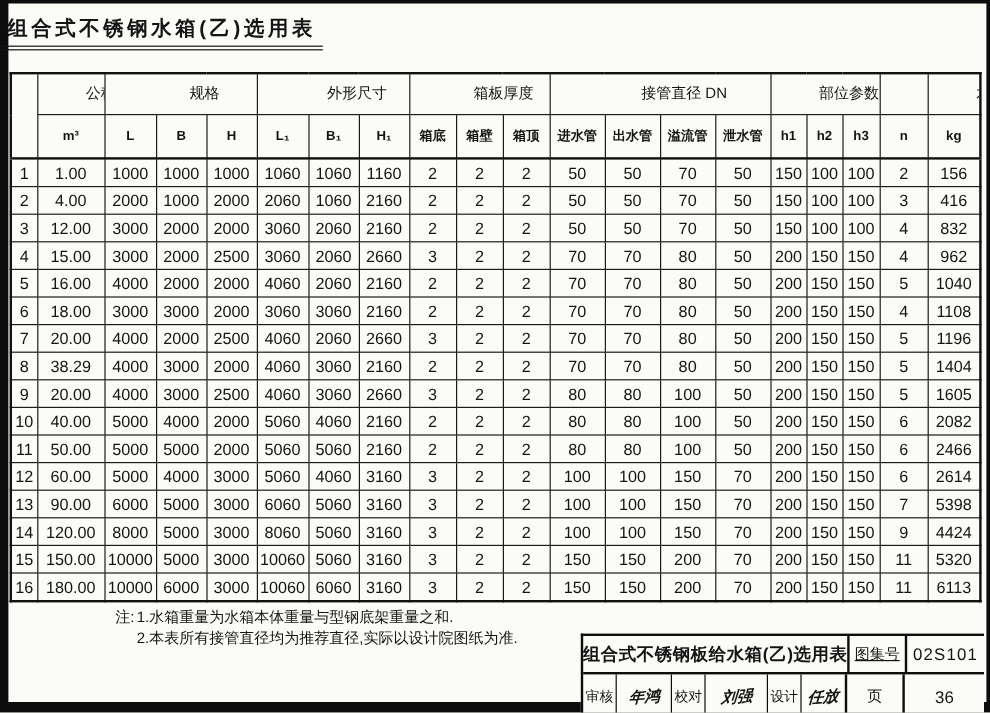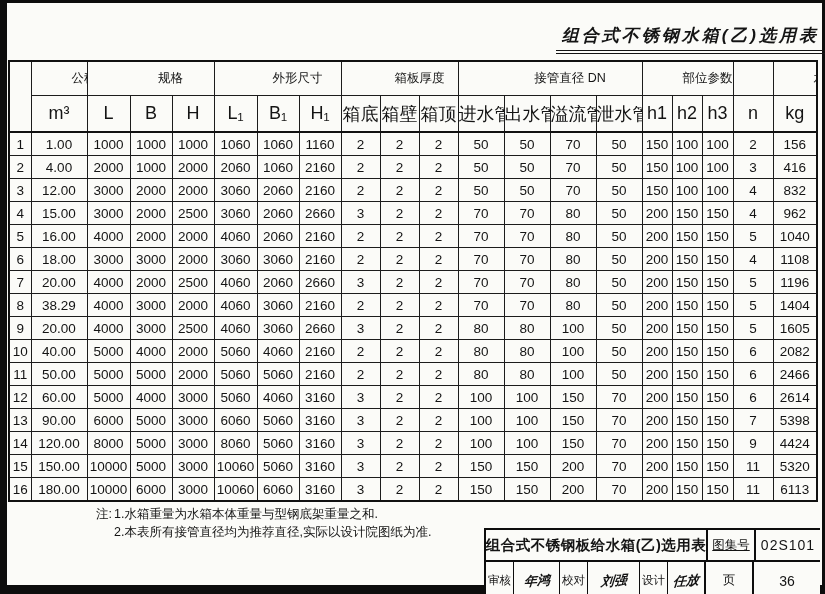--- a/index.html
+++ b/index.html
@@ -15,23 +15,22 @@
   
   .frame{
     position:absolute;left:0;top:0;right:0;bottom:0;
     border-left:7px solid #0d0d0d;
     border-top:3px solid #0d0d0d;
     border-right:3px solid #0d0d0d;
     border-bottom:9px solid #0d0d0d;
     pointer-events:none;
   }
   .sheet-title{
-    position:absolute;top:24px;left:0;width:100%;
-    text-align:right;
-    font-style:italic;
+    position:absolute;top:12px;left:0;width:100%;
+    text-align:left;
   }
   .sheet-title span{
     display:inline-block;
     font-size:17px;font-weight:bold;letter-spacing:3px;
     padding:0 6px 3px 6px;
     border-bottom:4px double #141414;
   }
   table.main{
     position:absolute;left:8px;top:60px;
     width:810px;
@@ -40,21 +39,21 @@
     font-size:13px;
   }
   table.main th, table.main td{
     border:1px solid #1c1c1c;
     text-align:center;vertical-align:middle;
     padding:0;
     overflow:hidden;white-space:nowrap;
   }
   table.main{border:2px solid #111;}
   table.main thead tr:first-child th{height:33px;font-weight:normal;font-size:12.5px;padding-left:40px;}
-  table.main thead tr:last-child th{height:35px;font-weight:normal;font-size:18px;}
+  table.main thead tr:last-child th{height:35px;font-weight:bold;font-size:11px;}
   table.main thead{border-bottom:2px solid #111;}
   table.main tbody td{height:22px;font-size:13.5px;}
   th.seq{
     font-size:12.5px;line-height:1.35;
     white-space:normal;word-break:break-all;
     padding:0 4px;
   }
   .notes{
     position:absolute;left:96px;top:505px;
     display:flex;

